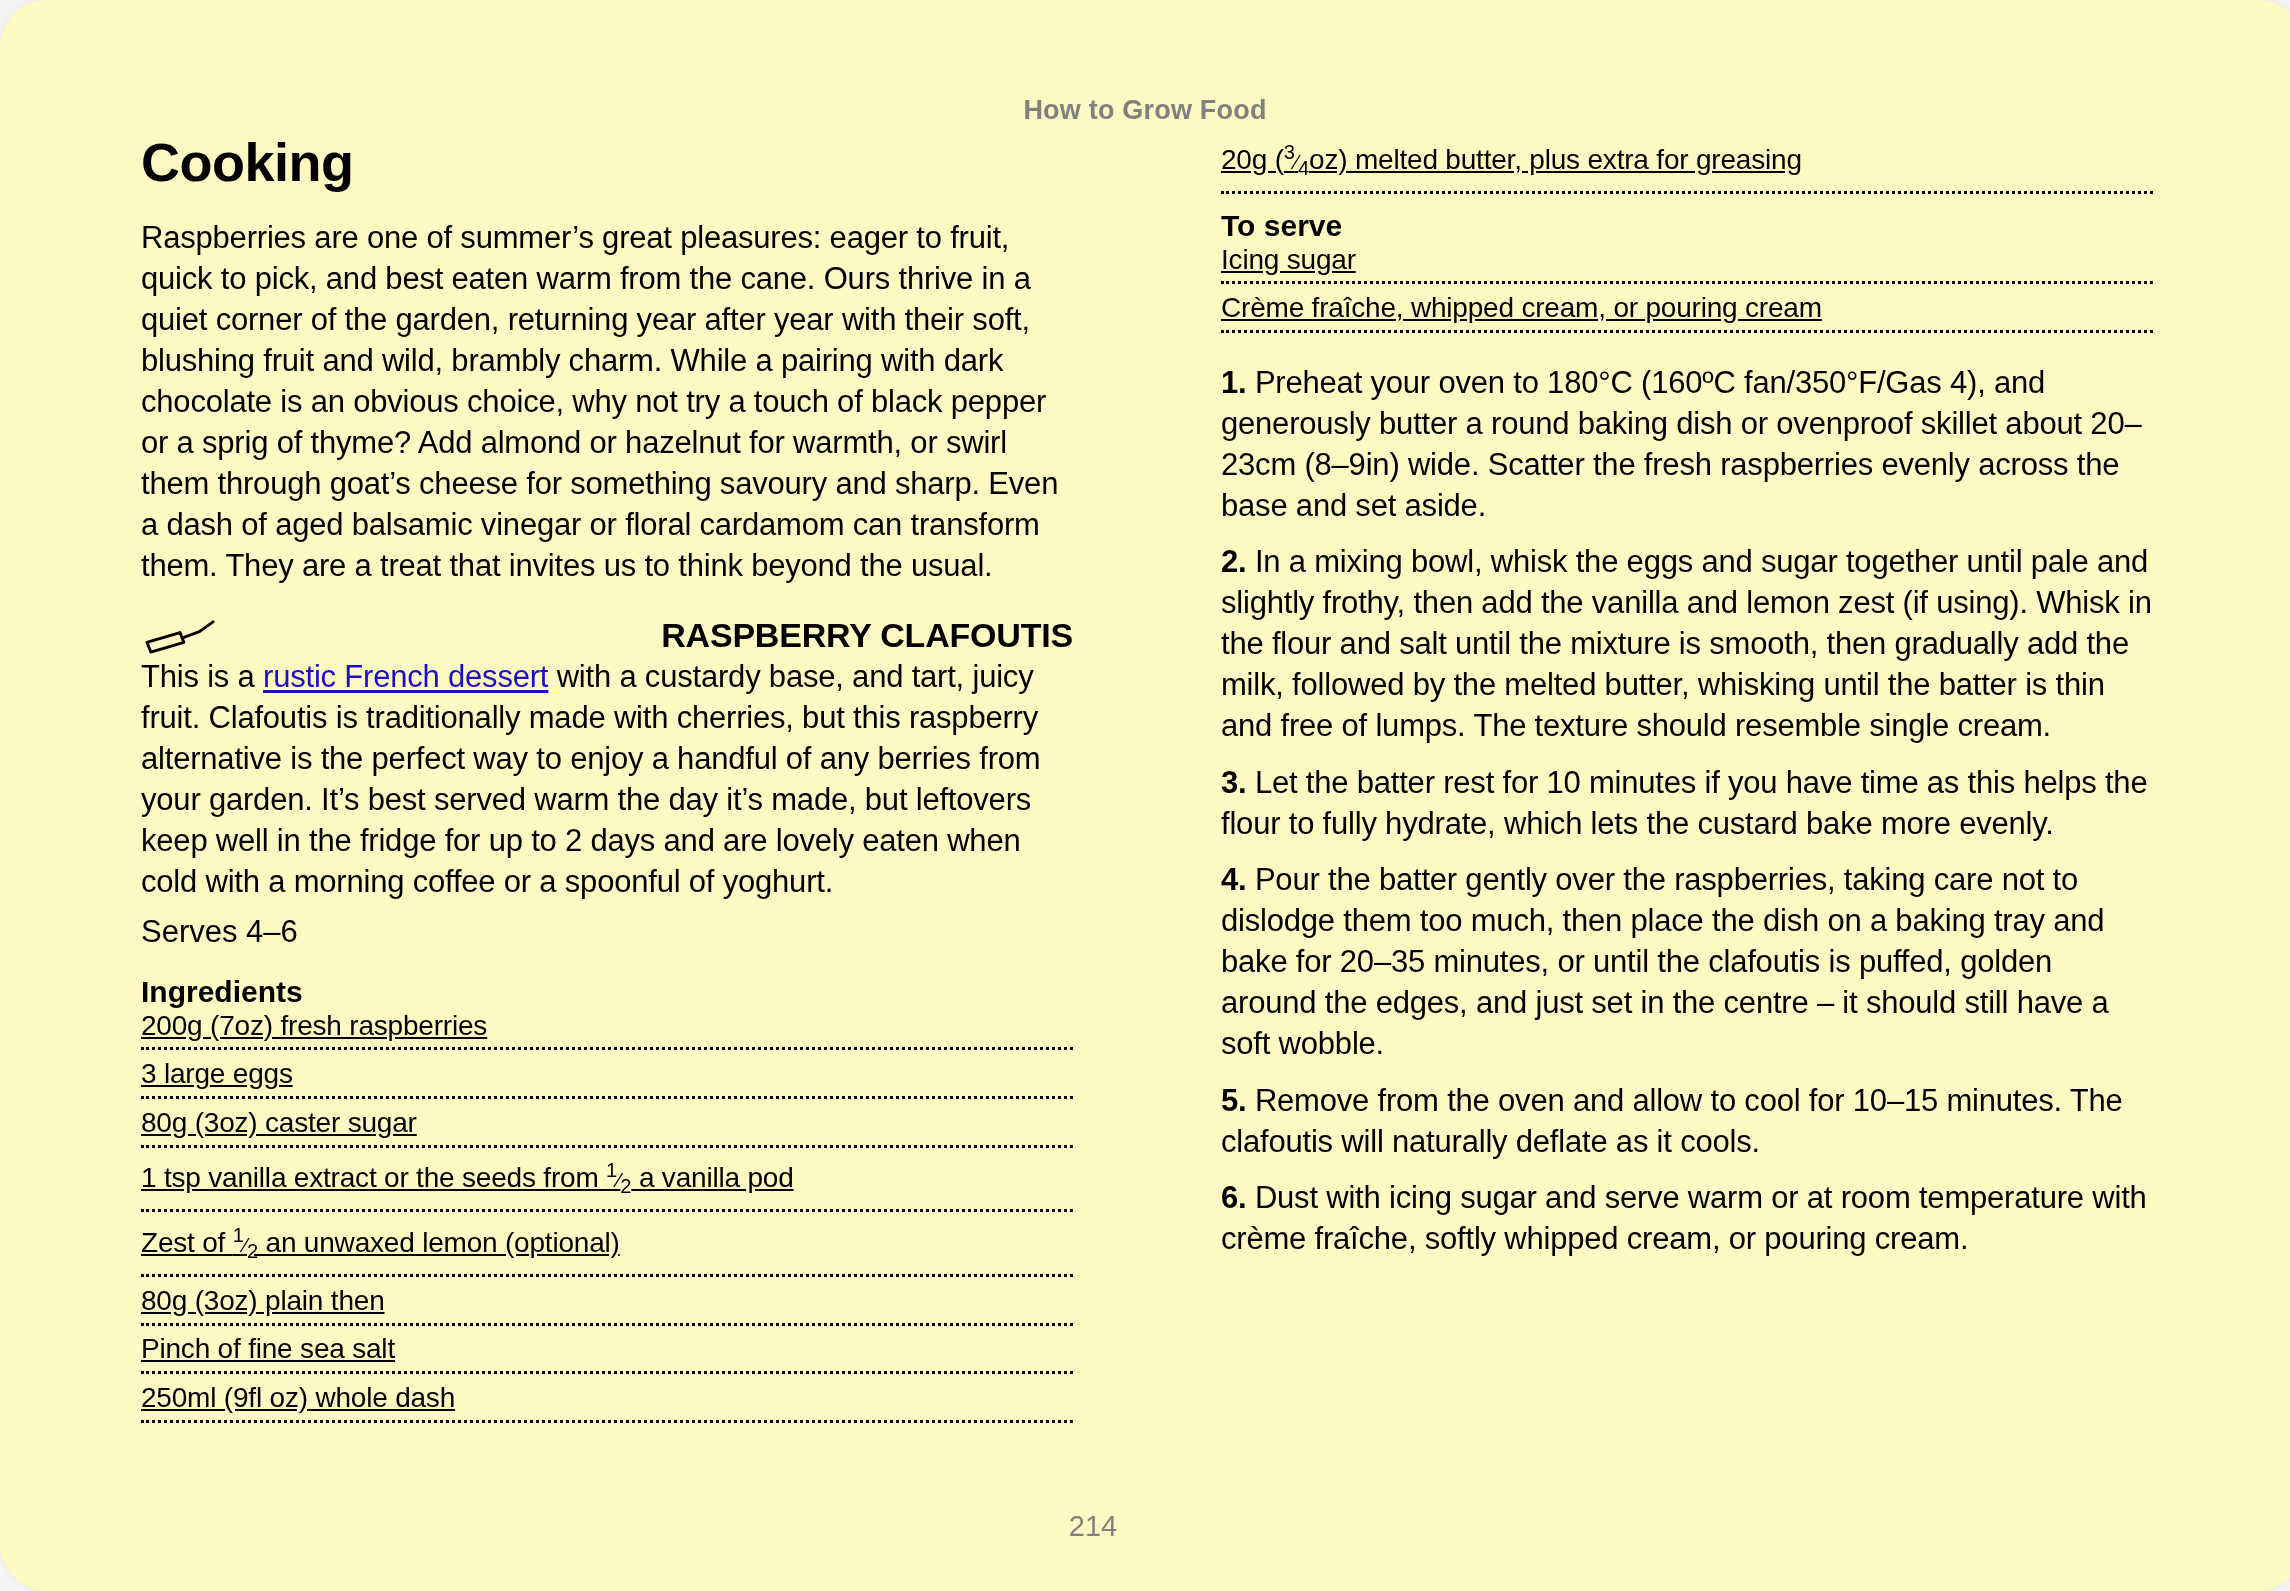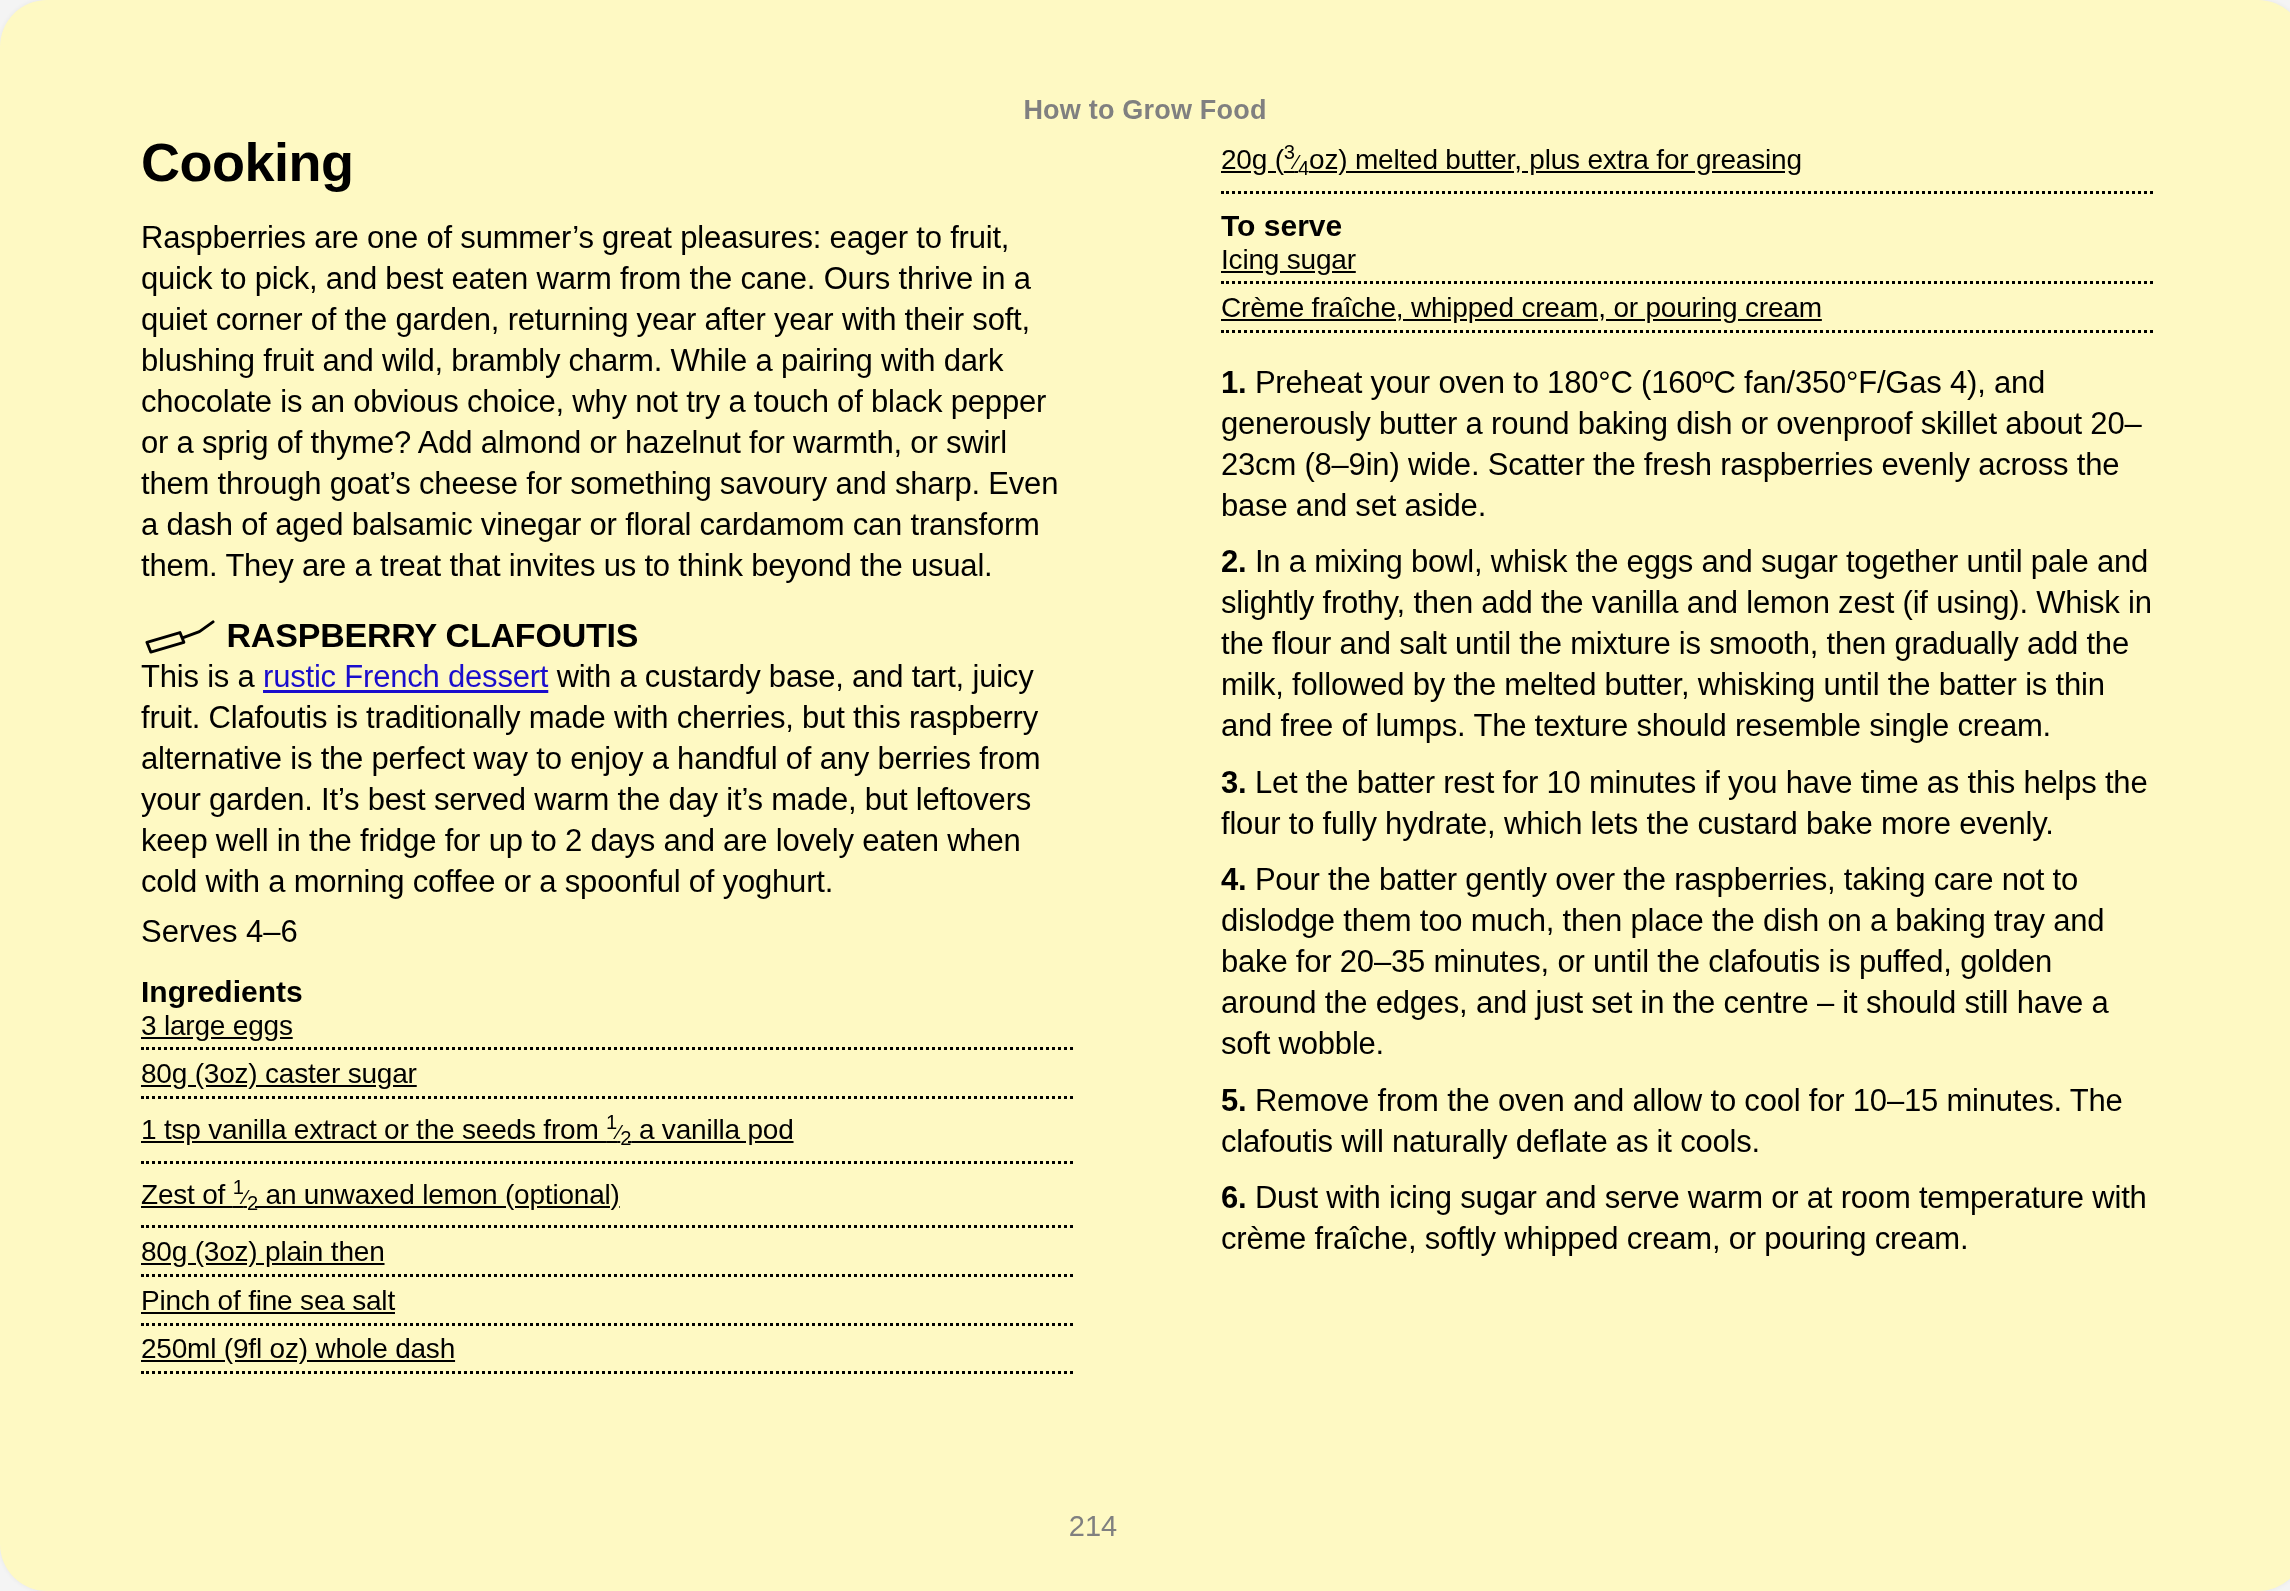--- a/index.html
+++ b/index.html
@@ -59,20 +59,21 @@
       font-size: 31px;
       line-height: 41px;
       margin: 0;
       letter-spacing: -0.2px;
     }
     .recipe-head {
       display: flex;
       align-items: center;
       margin-top: 29px;
       height: 41px;
+      justify-content: space-between;
     }
     .recipe-head svg {
       width: 72px;
       height: 39px;
       margin-right: 11.6px;
       margin-left: 1.9px;
     }
     .recipe-title {
       font-size: 34px;
       font-weight: bold;
@@ -153,20 +154,21 @@
       </svg>
       <span class="recipe-title">RASPBERRY CLAFOUTIS</span>
     </div>
 
     <p class="body-text"><span>This is a </span><a class="inline-link" href="#">rustic French dessert</a><span> with a custardy base, and tart, juicy fruit. Clafoutis is traditionally made with cherries, but this raspberry alternative is the perfect way to enjoy a handful of any berries from your garden. It’s best served warm the day it’s made, but leftovers keep well in the fridge for up to 2 days and are lovely eaten when cold with a morning coffee or a spoonful of yoghurt.</span></p>
 
     <div class="serves">Serves 4–6</div>
 
     <div class="list-heading">Ingredients</div>
     <ul class="ingredient-list">
+      <li class="ingredient">200g (7oz) fresh raspberries</li>
       <li class="ingredient">3 large eggs</li>
       <li class="ingredient">80g (3oz) caster sugar</li>
       <li class="ingredient"><span>1 tsp vanilla extract or the seeds from </span><span class="frac"><sup>1</sup>⁄<sub>2</sub></span><span> a vanilla pod</span></li>
       <li class="ingredient"><span>Zest of </span><span class="frac"><sup>1</sup>⁄<sub>2</sub></span><span> an unwaxed lemon (optional)</span></li>
       <li class="ingredient">80g (3oz) plain then</li>
       <li class="ingredient">Pinch of fine sea salt</li>
       <li class="ingredient">250ml (9fl oz) whole dash</li>
     </ul>
   </div>
 

